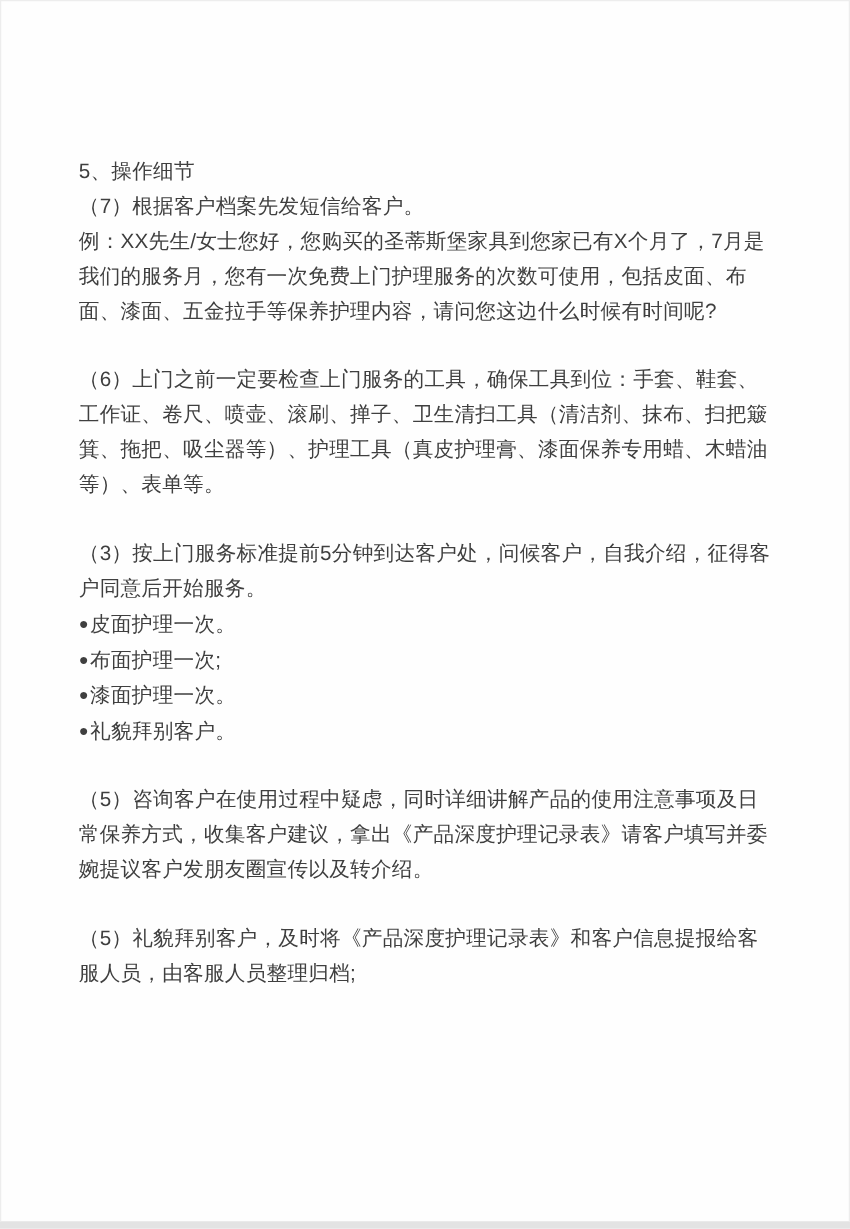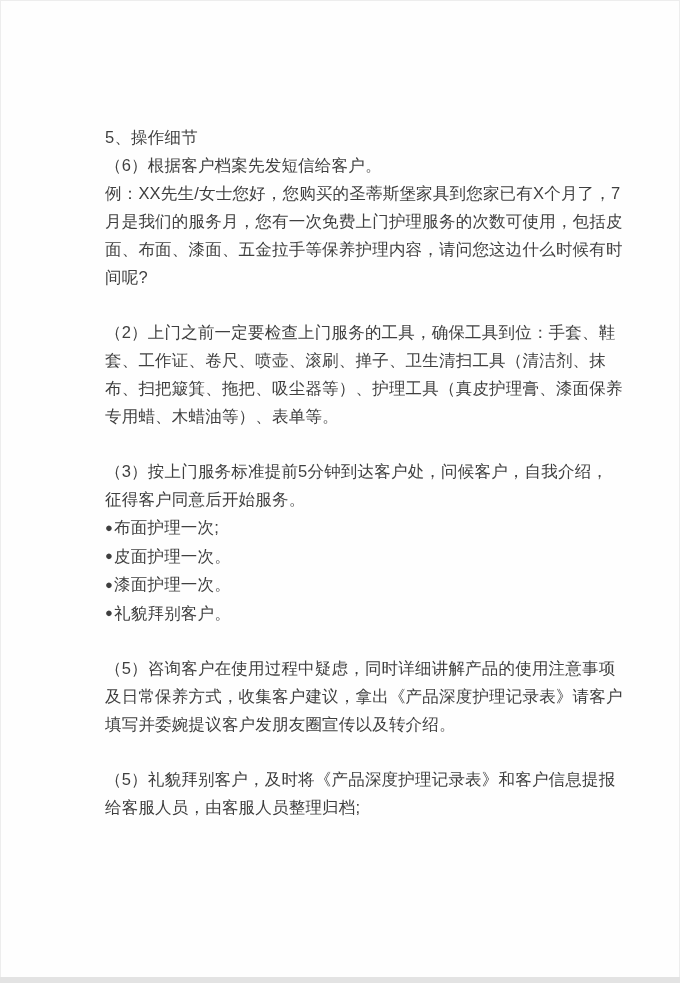--- a/index.html
+++ b/index.html
@@ -20,21 +20,20 @@
     background: #fefefe;
     border: 1px solid #ededed;
     border-bottom: none;
   }
   .content {
     padding: 122px 56px 0 62px;
     font-size: 16.5px;
     line-height: 28px;
     color: #3f3f3f;
     letter-spacing: 0.2px;
-    margin-left: 42px;
   }
   .para {
     margin: 0;
     white-space: normal;
     word-break: break-all;
   }
   .para.gapped {
     margin-top: 27px;
   }
   .bullet {
@@ -46,42 +45,42 @@
 </head>
 <body style="background: rgb(227, 227, 227);">
 
 <div class="page" style="background: rgb(254, 254, 254); border-color: rgb(237, 237, 237);">
   <main class="content" style="color: rgb(63, 63, 63);">
   <div class="para">
     <span class="para-text">5、操作细节</span>
   </div>
 
   <div class="para">
-    <span class="para-text">（6）根据客户档案先发短信给客户。</span>
+    <span class="para-text">（7）根据客户档案先发短信给客户。</span>
   </div>
 
   <div class="para">
     <span class="para-text">例：XX先生/女士您好，您购买的圣蒂斯堡家具到您家已有X个月了，7月是我们的服务月，您有一次免费上门护理服务的次数可使用，包括皮面、布面、漆面、五金拉手等保养护理内容，请问您这边什么时候有时间呢?</span>
   </div>
 
   <div class="para gapped">
-    <span class="para-text">（2）上门之前一定要检查上门服务的工具，确保工具到位：手套、鞋套、工作证、卷尺、喷壶、滚刷、掸子、卫生清扫工具（清洁剂、抹布、扫把簸箕、拖把、吸尘器等）、护理工具（真皮护理膏、漆面保养专用蜡、木蜡油等）、表单等。</span>
+    <span class="para-text">（6）上门之前一定要检查上门服务的工具，确保工具到位：手套、鞋套、工作证、卷尺、喷壶、滚刷、掸子、卫生清扫工具（清洁剂、抹布、扫把簸箕、拖把、吸尘器等）、护理工具（真皮护理膏、漆面保养专用蜡、木蜡油等）、表单等。</span>
   </div>
 
   <div class="para gapped">
     <span class="para-text">（3）按上门服务标准提前5分钟到达客户处，问候客户，自我介绍，征得客户同意后开始服务。</span>
   </div>
 
 
   <div class="para">
-    <span class="bullet">●</span><span class="para-text">布面护理一次;</span>
+    <span class="bullet">●</span><span class="para-text">皮面护理一次。</span>
   </div>
 
   <div class="para">
-    <span class="bullet">●</span><span class="para-text">皮面护理一次。</span>
+    <span class="bullet">●</span><span class="para-text">布面护理一次;</span>
   </div>
 
   <div class="para">
     <span class="bullet">●</span><span class="para-text">漆面护理一次。</span>
   </div>
 
   <div class="para">
     <span class="bullet">●</span><span class="para-text">礼貌拜别客户。</span>
   </div>
 

